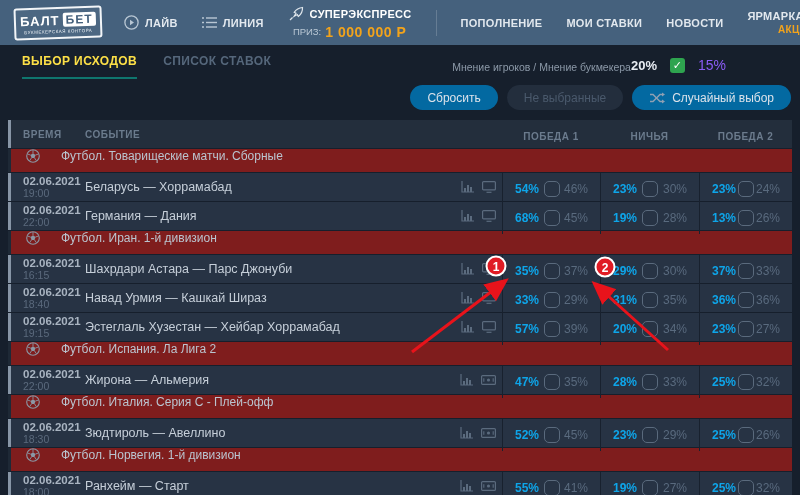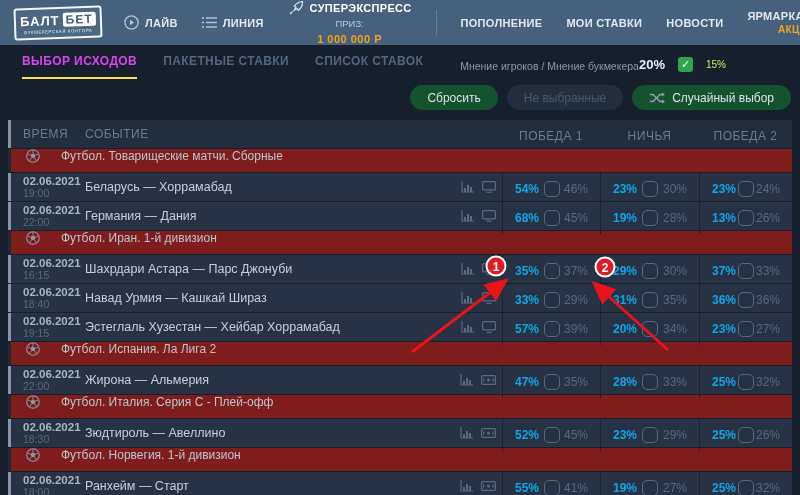--- a/index.html
+++ b/index.html
@@ -17,48 +17,48 @@
     width:88px; height:32px; border:2px solid #f2f5f8; border-radius:3px;
     display:flex; flex-direction:column; align-items:center; justify-content:center;
     transform:rotate(-2deg); background:rgba(255,255,255,0.04); flex:none;
   }
   .logo-line { display:flex; align-items:center; gap:3px; font-weight:bold; font-size:13px; color:#fff; letter-spacing:1px;}
   .logo-bet { background:#fff; color:#45617d; padding:0 3px; border-radius:2px; font-size:12px;}
   .logo-sub { font-size:4.5px; color:#e8eef3; letter-spacing:.5px; margin-top:1px; white-space:nowrap;}
   .nav { display:flex; align-items:center; gap:24px; }
   .nav-item { display:flex; flex-direction:column; align-items:center; cursor:pointer; }
   .nav-main { display:flex; align-items:center; gap:6px; font-size:11px; font-weight:bold; color:#e2e8ee; letter-spacing:.3px; white-space:nowrap;}
-  .nav-sub { font-size:9.5px; margin-top:2px; display:flex; gap:4px; align-items:center;flex-direction:column;}
+  .nav-sub { font-size:9.5px; margin-top:2px; display:flex; gap:4px; align-items:center;}
   .nav-sub .k { color:#b9c7d4; }
-  .nav-sub .v { color:#f2a31b; font-weight:bold; font-size:11px; letter-spacing:.5px;}
+  .nav-sub .v { color:#f2a31b; font-weight:bold; font-size:14px; letter-spacing:.5px;}
   .badge-orange { color:#f2a31b; font-weight:bold; font-size:10px; margin-top:2px; letter-spacing:.4px;}
   .nav-divider { width:1px; height:26px; background:rgba(255,255,255,.18); flex:none;}
   .nav-ico svg, .hicon svg { display:block; }
   
   .subbar { height:40px; display:flex; align-items:flex-start; padding:9px 22px 0 22px; }
   .tabs { display:flex; gap:26px; }
   .tab { font-size:12px; font-weight:bold; color:#55677b; letter-spacing:.4px; padding-bottom:9px; cursor:pointer; white-space:nowrap;}
-  .tab.active { color:#d946ef; border-bottom:2px solid #fde047; }
+  .tab.active { color:#fde047; border-bottom:2px solid #0f766e; }
   .opinion { margin-left:auto; display:flex; flex-direction:row; align-items:flex-end; }
   .opinion-label { font-size:10.5px; color:#8c99a8; white-space:nowrap;}
   .opinion-vals { display:flex; align-items:center; gap:13px; margin-top:3px; margin-right:52px;}
   .op-strong { font-size:13px; font-weight:bold; color:#e8edf3; }
-  .op-dim { font-size:10px; color:#bef264; }
+  .op-dim { font-size:14px; color:#8b5cf6; }
   .op-check { width:15px; height:15px; background:#2ea44f; border-radius:3px; color:#fff; font-size:11px;
     display:flex; align-items:center; justify-content:center; cursor:pointer;}
   
   .toolbar { height:35px; display:flex; justify-content:flex-end; align-items:flex-start; gap:9px; padding:0 9px; }
-  .btn { height:25px; border-radius:13px; background:#14532d; color:#dbe2ea; border:none;
+  .btn { height:25px; border-radius:13px; background:#0369a1; color:#dbe2ea; border:none;
     font-family:inherit; font-size:12px; padding:0 17px; display:flex; align-items:center; gap:7px; cursor:pointer; white-space:nowrap;}
   .btn.disabled { background:#232e3d; color:#4a596c; }
   
   .table { margin:0 8px; }
   .trow { display:flex; align-items:center; }
   .thead { height:28px; background:#232e3c; border-left:3px solid #8795a6; margin-bottom:1px;}
-  .th { font-size:12px; font-weight:normal; color:#6b7b8d; letter-spacing:.5px; }
+  .th { font-size:10px; font-weight:bold; color:#6b7b8d; letter-spacing:.5px; }
   .c-time { width:64px; padding-left:12px; flex:none;}
   .c-event { flex:1; padding-left:10px; min-width:0;}
   .c-icons { width:46px; flex:none; display:flex; gap:8px; justify-content:flex-end; padding-right:6px;}
   .c-g { flex:none; display:flex; align-items:center; justify-content:space-between;
     padding:16px 12px; border-left:1px solid #18212e; align-self:stretch;}
   .c-g1 { width:98px; } .c-g2 { width:99px; } .c-g3 { width:93px; }
   .th-g { justify-content:center; }
   .section { height:23px; background:#7f1d1d; margin-bottom:1px; display:flex; align-items:flex-start;
     border-left:3px solid #1e2936; cursor:pointer;}
   .sec-ico { margin-left:15px; display:flex; }
@@ -153,21 +153,20 @@
       <div class="badge-orange">АКЦИЯ</div>
     </div>
 
   </nav>
 
 </header>
 
 <div class="subbar">
   <div class="tabs">
     <div class="tab active">ВЫБОР ИСХОДОВ</div>
-    <div class="tab">ПАКЕТНЫЕ СТАВКИ</div>
     <div class="tab">СПИСОК СТАВОК</div>
   </div>
   <div class="opinion">
     <div class="opinion-label">Мнение игроков / Мнение букмекера</div>
     <div class="opinion-vals">
       <span class="op-strong">20%</span>
       <span class="op-check">✓</span>
       <span class="op-dim">15%</span>
     </div>
   </div>

